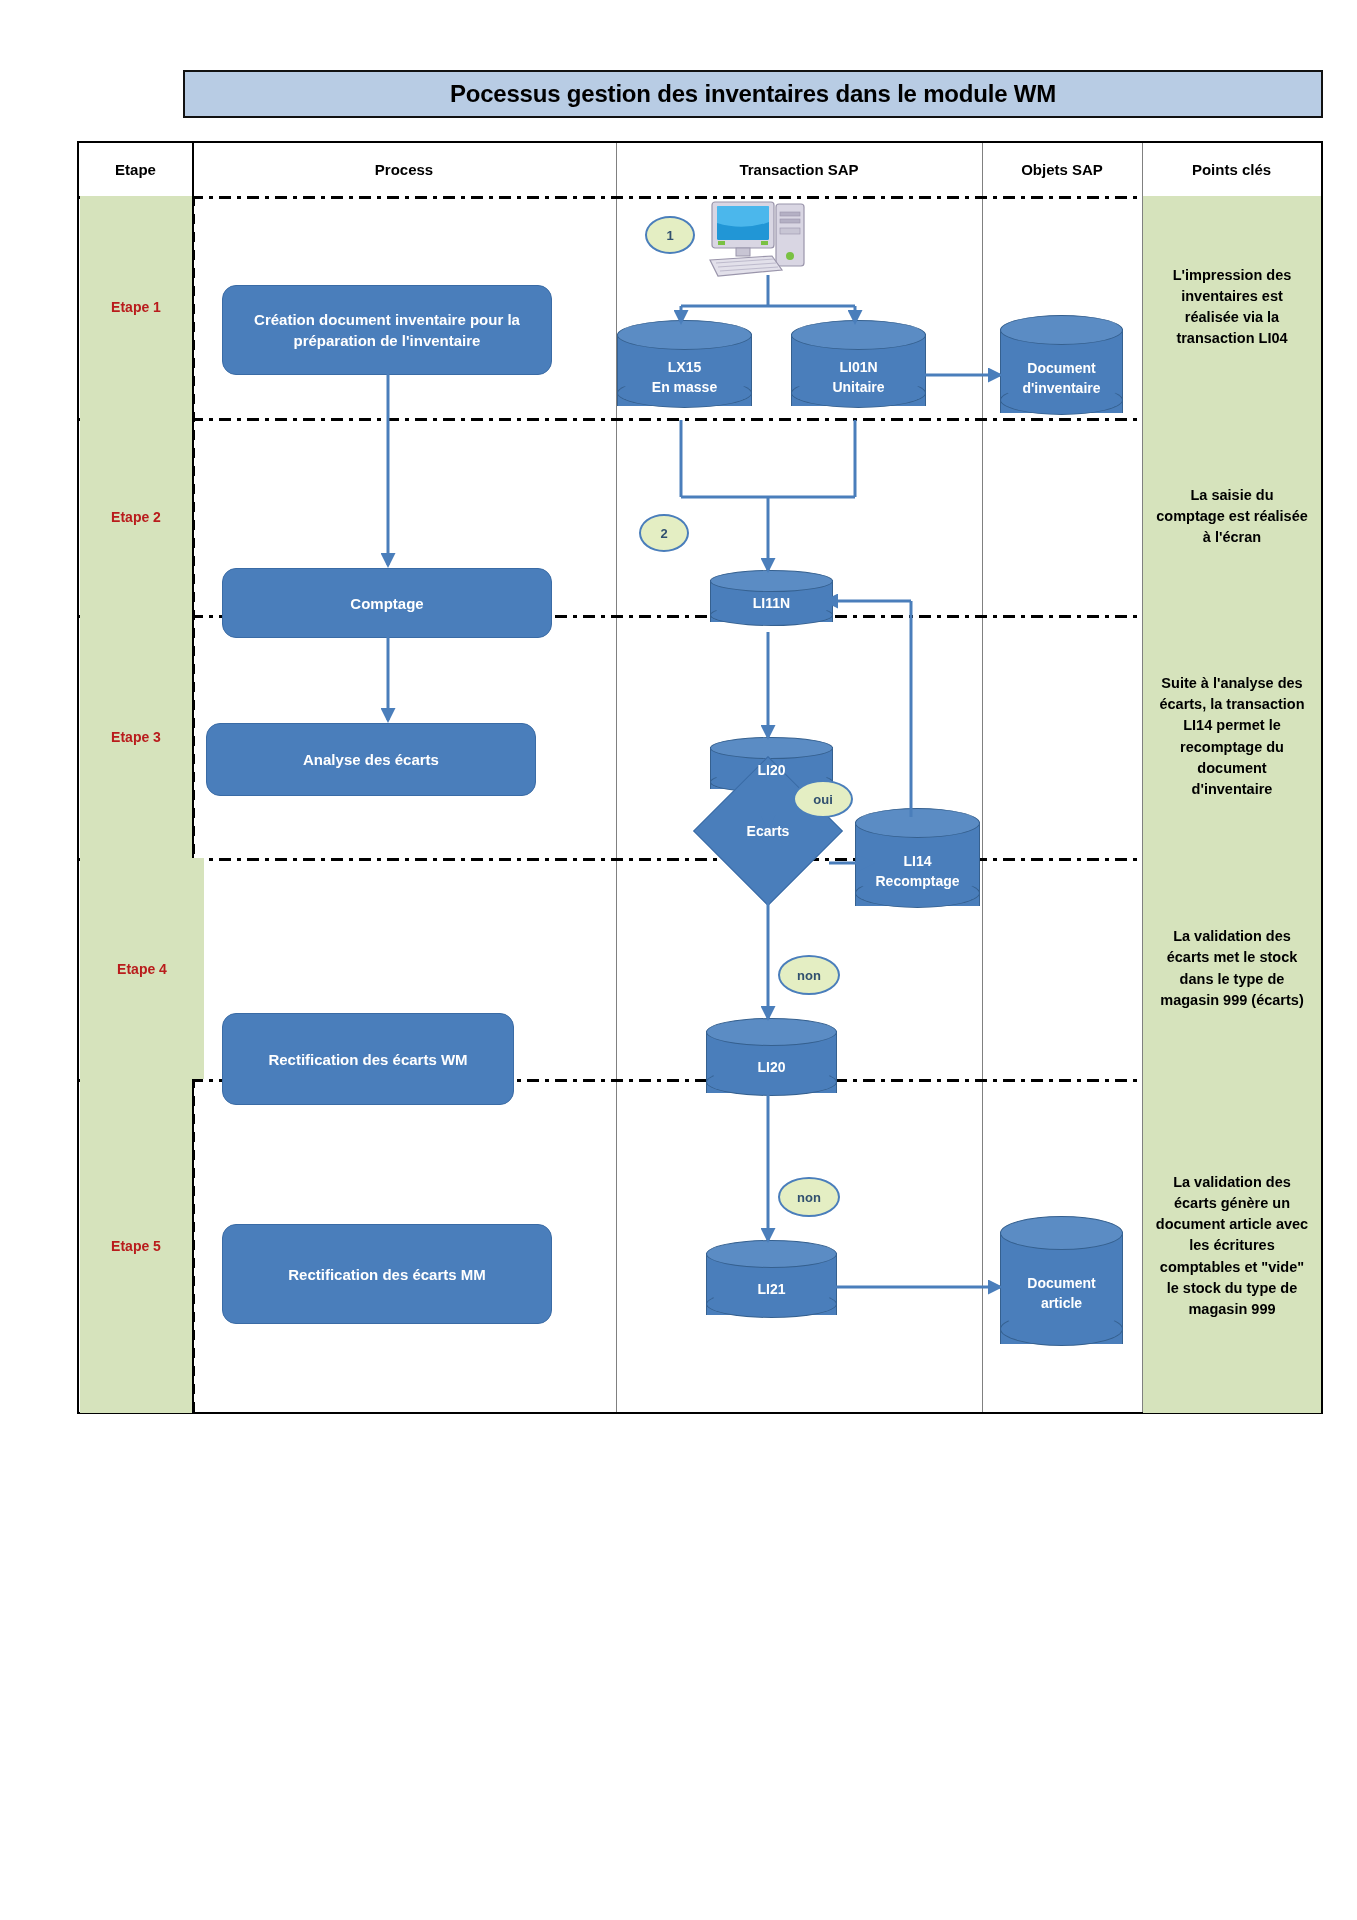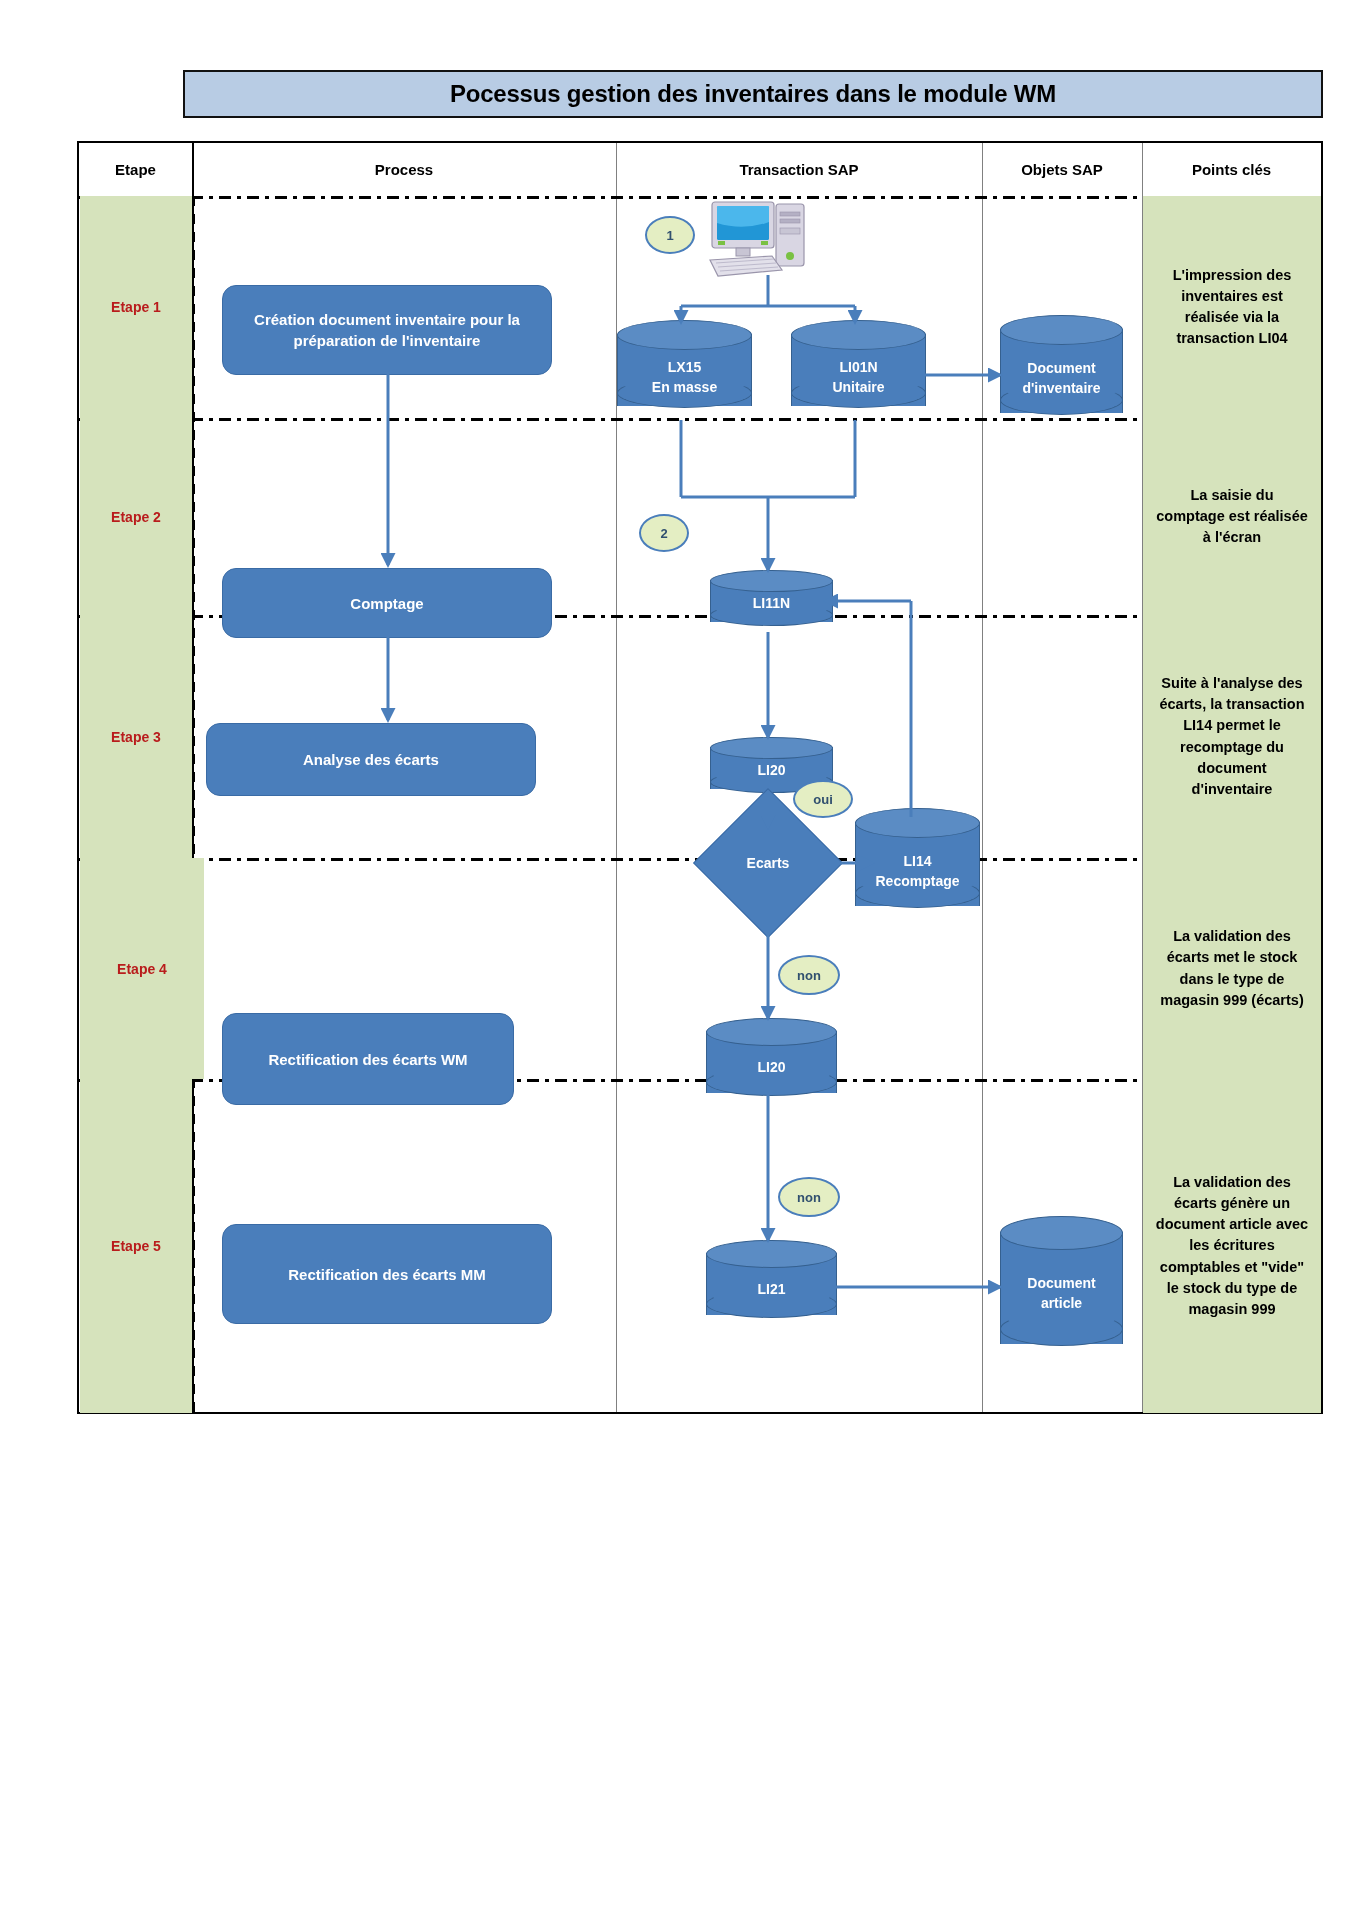--- a/index.html
+++ b/index.html
@@ -423,21 +423,21 @@
 </div>
 
 <div class="cyl" style="left:1000px;top:1216px;width:116px;height:144px;">
   <div class="cyl-body" style="top:16px;height:112px;"></div>
   <div class="cyl-bottom" style="top:96px;height:32px;"></div>
   <div class="cyl-top" style="top:0px;height:32px;"></div>
   <div class="cyl-label" style="top:58px;">Document</div>
   <div class="cyl-label" style="top:78px;">article</div>
 </div>
 
-<div class="diamond" style="left:715px;top:810px;width:106px;height:106px;">
+<div class="diamond" style="left:715px;top:778px;width:106px;height:106px;">
   <div class="dia-shape"></div>
   <div class="dia-label">Ecarts</div>
 </div>
 
 <div class="badge" style="left:645px;top:216px;width:46px;height:34px;">1</div>
 <div class="badge" style="left:639px;top:514px;width:46px;height:34px;">2</div>
 <div class="badge" style="left:793px;top:780px;width:56px;height:34px;">oui</div>
 <div class="badge" style="left:778px;top:955px;width:58px;height:36px;">non</div>
 <div class="badge" style="left:778px;top:1177px;width:58px;height:36px;">non</div>
 

